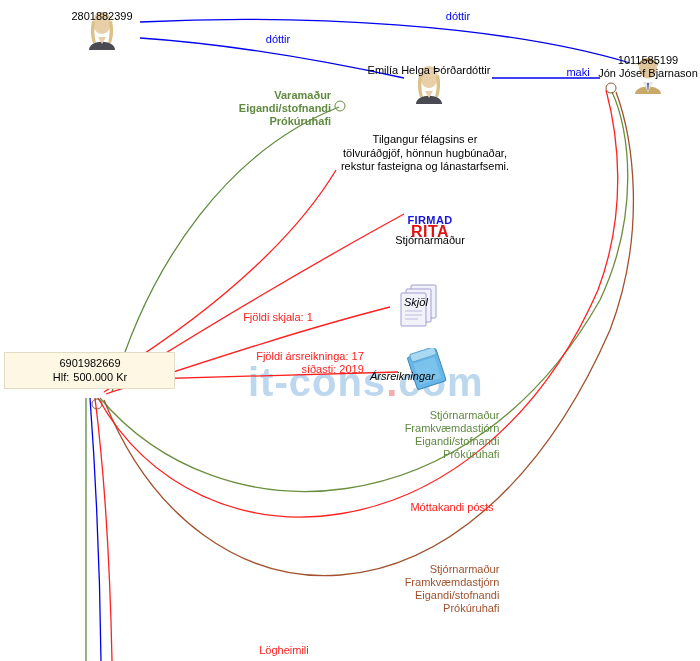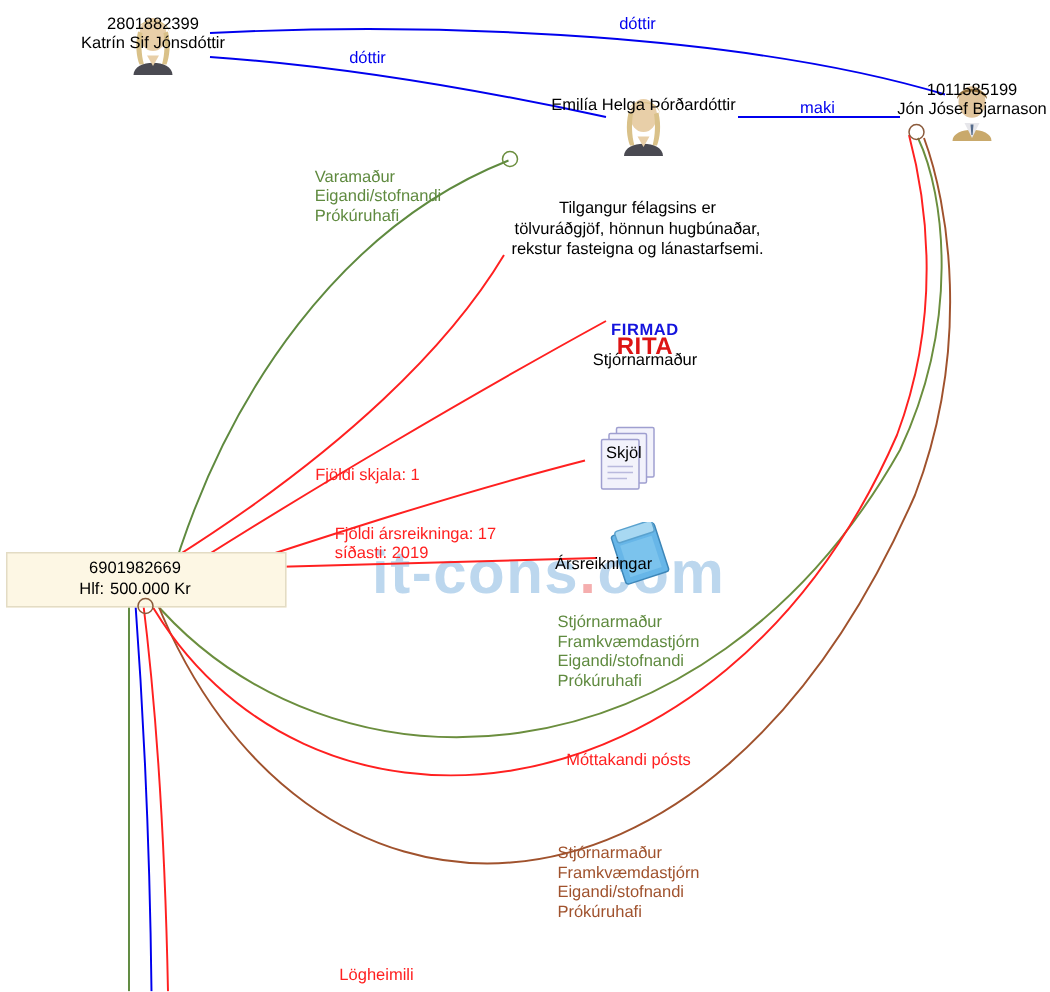--- a/index.html
+++ b/index.html
@@ -10,24 +10,25 @@
     font-family:"Liberation Sans", sans-serif;
     overflow:hidden;
     position:relative;
   }
   #stage{position:absolute;left:0;top:0;width:700px;height:661px;}
   #edges{position:absolute;left:0;top:0;width:700px;height:661px;}
   .lbl{
     position:absolute;
     font-size:11px;
     line-height:13px;
-    text-align:left;
+    text-align:right;
     white-space:pre;
     transform:translateX(-50%);
     pointer-events:none;
+    margin-left:33px;
   }
   .lbl.blue{color:#0000ee;}
   .lbl.green{color:#5f8a3f;}
   .lbl.red{color:#ff2020;}
   .lbl.brown{color:#a0522d;}
 
   
   #watermark{
     position:absolute;
     left:248px;top:360px;
@@ -69,42 +70,42 @@
     border:1.3px solid #8a5a3b;
     background:transparent;
     transform:translate(-50%,-50%);
     z-index:4;
   }
   .conn.green{border-color:#6b8e3e;}
 
   
   #company{
     position:absolute;
-    left:4px;top:368px;
+    left:4px;top:352px;
     width:166px;
     background:#fdf7e4;
     border:1px solid #e3dcc4;
     text-align:center;
     font-size:11px;
     line-height:14px;
     color:#000;
-    padding:3px 17px 4px 2px;
+    padding:3px 1px 4px 2px;
     z-index:3;
   }
   #company .row2{position:relative;}
   #company .ghost{
     position:absolute;left:0;right:0;top:0;
     color:#7a8fb0;
     opacity:.85;
     font-size:10px;
   }
   #company .hlf{display:flex;justify-content:center;gap:4px;}
 
   
-  .icon-wrap{position:absolute;}
+  .icon-wrap{position:absolute;font-style:italic;}
   .icon-label{
     position:absolute;
     font-size:11px;
     color:#000;
     white-space:nowrap;
   }
   #firmad{
     position:absolute;
     left:430px;top:198px;
     transform:translateX(-50%);
@@ -165,21 +166,20 @@
     <svg class="av" viewBox="0 0 34 40">
       <ellipse cx="17" cy="13" rx="9" ry="11" fill="#e8cfa8"></ellipse>
       <path d="M6 12 C6 2, 28 2, 28 13 C28 7 24 4 17 4 C10 4 6 7 6 12Z" fill="#d9c189"></path>
       <path d="M7 11 C5 20 6 28 8 33 L11 33 C9 26 9 18 10 12Z" fill="#d9c189"></path>
       <path d="M27 11 C29 20 28 28 26 33 L23 33 C25 26 25 18 24 12Z" fill="#d9c189"></path>
       <path d="M4 40 C4 29, 30 29, 30 40 Z" fill="#4a4a52"></path>
       <path d="M13 27 L17 34 L21 27 Z" fill="#e8cfa8"></path>
     </svg>
     <div class="ptxt">
       <div>2801882399</div>
-      <div>Katrín Sif Jónsdóttir</div>
     </div>
   </div>
 
   <div class="person" style="left:429px;top:62px;">
     <svg class="av" viewBox="0 0 34 40">
       <ellipse cx="17" cy="13" rx="9" ry="11" fill="#e8cfa8"></ellipse>
       <path d="M6 12 C6 2, 28 2, 28 13 C28 7 24 4 17 4 C10 4 6 7 6 12Z" fill="#d9c189"></path>
       <path d="M7 11 C5 20 6 28 8 33 L11 33 C9 26 9 18 10 12Z" fill="#d9c189"></path>
       <path d="M27 11 C29 20 28 28 26 33 L23 33 C25 26 25 18 24 12Z" fill="#d9c189"></path>
       <path d="M4 40 C4 29, 30 29, 30 40 Z" fill="#4a4a52"></path>
@@ -250,21 +250,21 @@
         <rect x="22" y="12" width="22" height="22" fill="#8ccdf0" opacity=".55"></rect>
       </g>
     </svg>
     <div class="icon-label" style="left:-24px;top:22px;">Ársreikningar</div>
   </div>
 
   <div id="edge-labels">
       <div class="lbl blue" style="left: 425px; top: 10px;">dóttir</div>
       <div class="lbl blue" style="left: 245px; top: 33px;">dóttir</div>
       <div class="lbl blue" style="left: 545px; top: 66px;">maki</div>
-      <div class="lbl green" style="left: 252px; top: 112px;">Varamaður
+      <div class="lbl green" style="left: 252px; top: 89px; font-weight: bold;">Varamaður
 Eigandi/stofnandi
 Prókúruhafi</div>
       <div class="lbl red" style="left: 245px; top: 311px;">Fjöldi skjala: 1</div>
       <div class="lbl red" style="left: 277px; top: 350px;">Fjöldi ársreikninga: 17
 síðasti: 2019</div>
       <div class="lbl green" style="left: 419px; top: 409px;">Stjórnarmaður
 Framkvæmdastjórn
 Eigandi/stofnandi
 Prókúruhafi</div>
       <div class="lbl red" style="left: 419px; top: 501px;">Móttakandi pósts</div>

